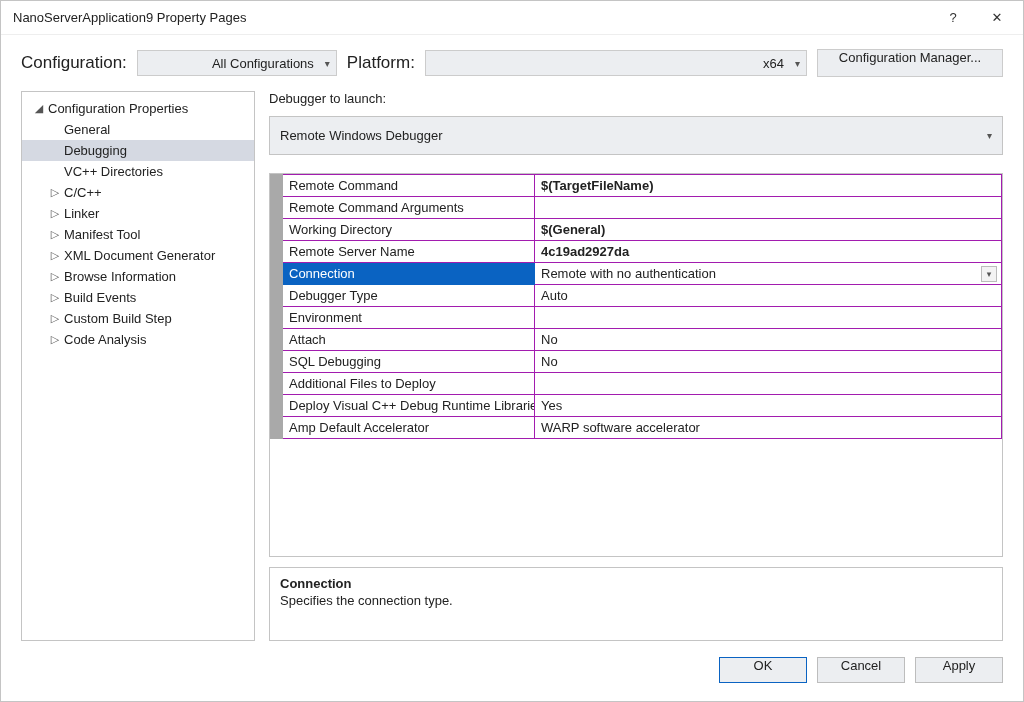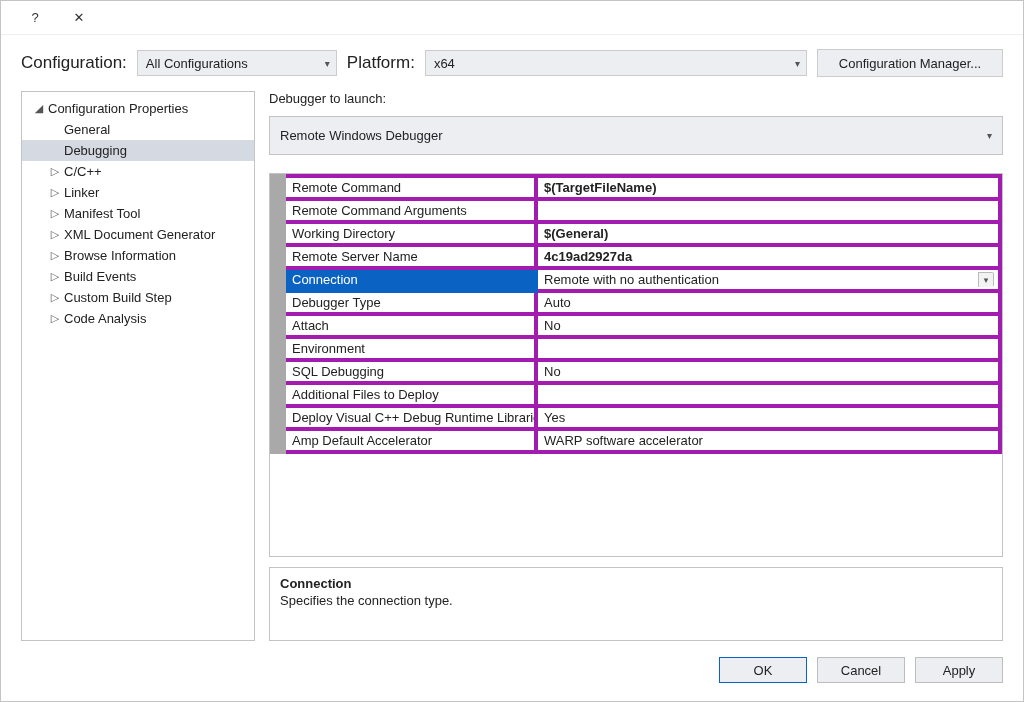--- a/index.html
+++ b/index.html
@@ -41,32 +41,33 @@
   .config-row label { font-size: 17px; }
   .combo {
     position: relative;
     border: 1px solid #ccc;
     background: #eceef1;
     height: 26px;
     display: flex;
     align-items: center;
     padding: 0 22px 0 8px;
     font-size: 13px;
+    justify-content: flex-end;
   }
   .combo .chev {
     position: absolute; right: 6px; top: 50%; transform: translateY(-50%);
     font-size: 10px; color: #555;
   }
   .btn-flat {
     border: 1px solid #ccc;
     background: #eceef1;
     height: 28px;
     padding: 0 14px;
     font-size: 13px;
-    display: flex; align-items: center; justify-content: center;
+    display: flex; align-items: flex-start; justify-content: center;
   }
   
   .body {
     flex: 1;
     display: flex;
     padding: 0 20px 0 20px;
     gap: 14px;
     min-height: 0;
   }
   .tree {
@@ -121,21 +122,21 @@
   .prop-grid {
     flex: 1;
     overflow: auto;
   }
   .prop-grid table {
     width: 100%;
     border-collapse: collapse;
     table-layout: fixed;
   }
   .prop-grid td {
-    border: 4px solid #a21caf;
+    border: 1px solid #a21caf;
     padding: 2px 6px;
     height: 22px;
     overflow: hidden;
     white-space: nowrap;
     text-overflow: clip;
     font-size: 13px;
   }
   .prop-grid td.cat {
     width: 12px; background:#a9a9a9; border-color:#a9a9a9;
     padding:0;
@@ -165,28 +166,29 @@
     display: flex;
     justify-content: flex-end;
     gap: 10px;
     padding: 16px 20px 18px 20px;
   }
   .btn {
     width: 88px; height: 26px;
     border: 1px solid #bdbdbd;
     background: #eceef1;
     font-size: 13px;
-    display:flex;align-items:center;justify-content:center;
+    display:flex;align-items:flex-start;justify-content:center;
   }
   .btn.default { border: 1px solid #0a63c2; }
 </style>
 </head>
 <body>
 
 <div class="titlebar">
+  <div class="title">NanoServerApplication9 Property Pages</div>
   <div class="win-btn">
     <span>?</span>
   </div>
   <div class="win-btn">
     <span>✕</span>
   </div>
 </div>
 
 <div class="config-row">
   <label>Configuration:</label>
@@ -211,20 +213,23 @@
       <span class="tree-exp">◢</span>
       <span class="tree-lbl">Configuration Properties</span>
     </div>
     <div id="tree-items">
         <div class="tree-item indent2">
           <span class="tree-lbl">General</span>
         </div>
         <div class="tree-item selected indent2">
           <span class="tree-lbl">Debugging</span>
         </div>
+        <div class="tree-item indent2">
+          <span class="tree-lbl">VC++ Directories</span>
+        </div>
         <div class="tree-item indent1">
           <span class="tree-exp">▷</span>
           <span class="tree-lbl">C/C++</span>
         </div>
         <div class="tree-item indent1">
           <span class="tree-exp">▷</span>
           <span class="tree-lbl">Linker</span>
         </div>
         <div class="tree-item indent1">
           <span class="tree-exp">▷</span>
@@ -289,27 +294,27 @@
                 <td class="name">Connection</td>
                 <td class="val bold">Remote with no authentication<span class="cell-chev">▾</span></td>
               </tr>
               <tr>
                 <td class="cat"></td>
                 <td class="name">Debugger Type</td>
                 <td class="val">Auto</td>
               </tr>
               <tr>
                 <td class="cat"></td>
+                <td class="name">Environment</td>
+                <td class="val"></td>
+              </tr>
+              <tr>
+                <td class="cat"></td>
                 <td class="name">Attach</td>
                 <td class="val">No</td>
-              </tr>
-              <tr>
-                <td class="cat"></td>
-                <td class="name">Environment</td>
-                <td class="val"></td>
               </tr>
               <tr>
                 <td class="cat"></td>
                 <td class="name">SQL Debugging</td>
                 <td class="val">No</td>
               </tr>
               <tr>
                 <td class="cat"></td>
                 <td class="name">Additional Files to Deploy</td>
                 <td class="val"></td>

